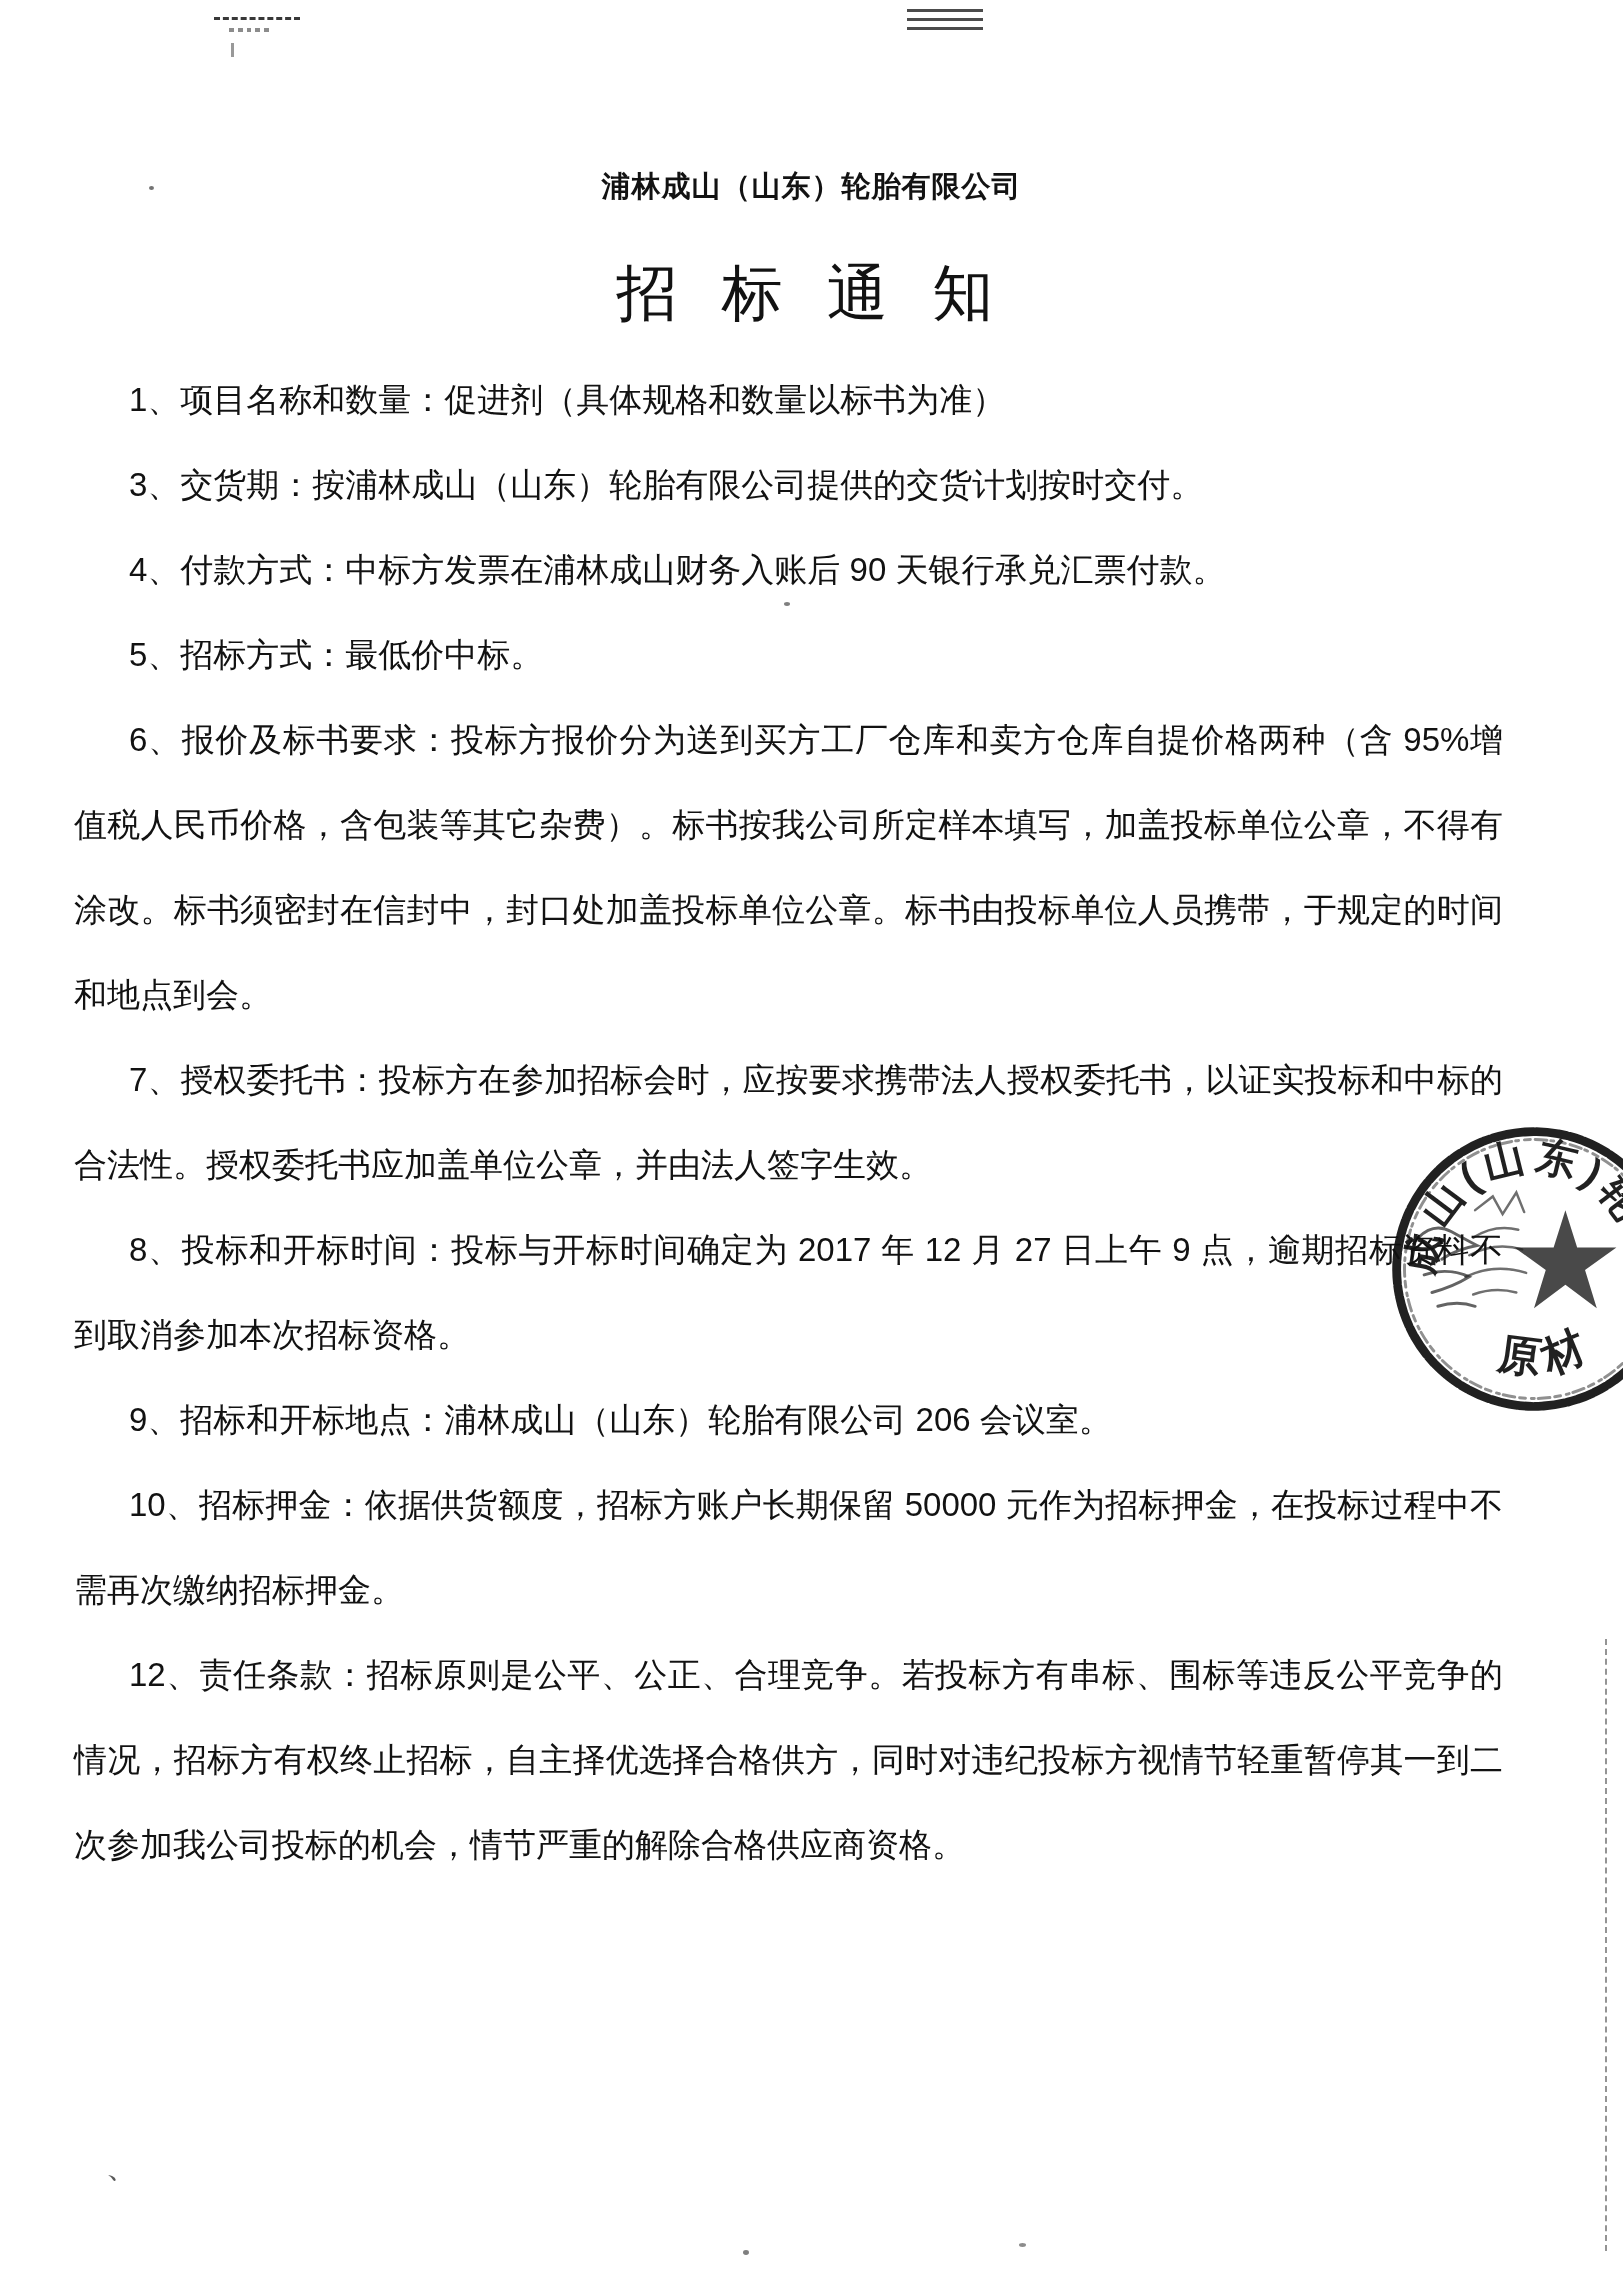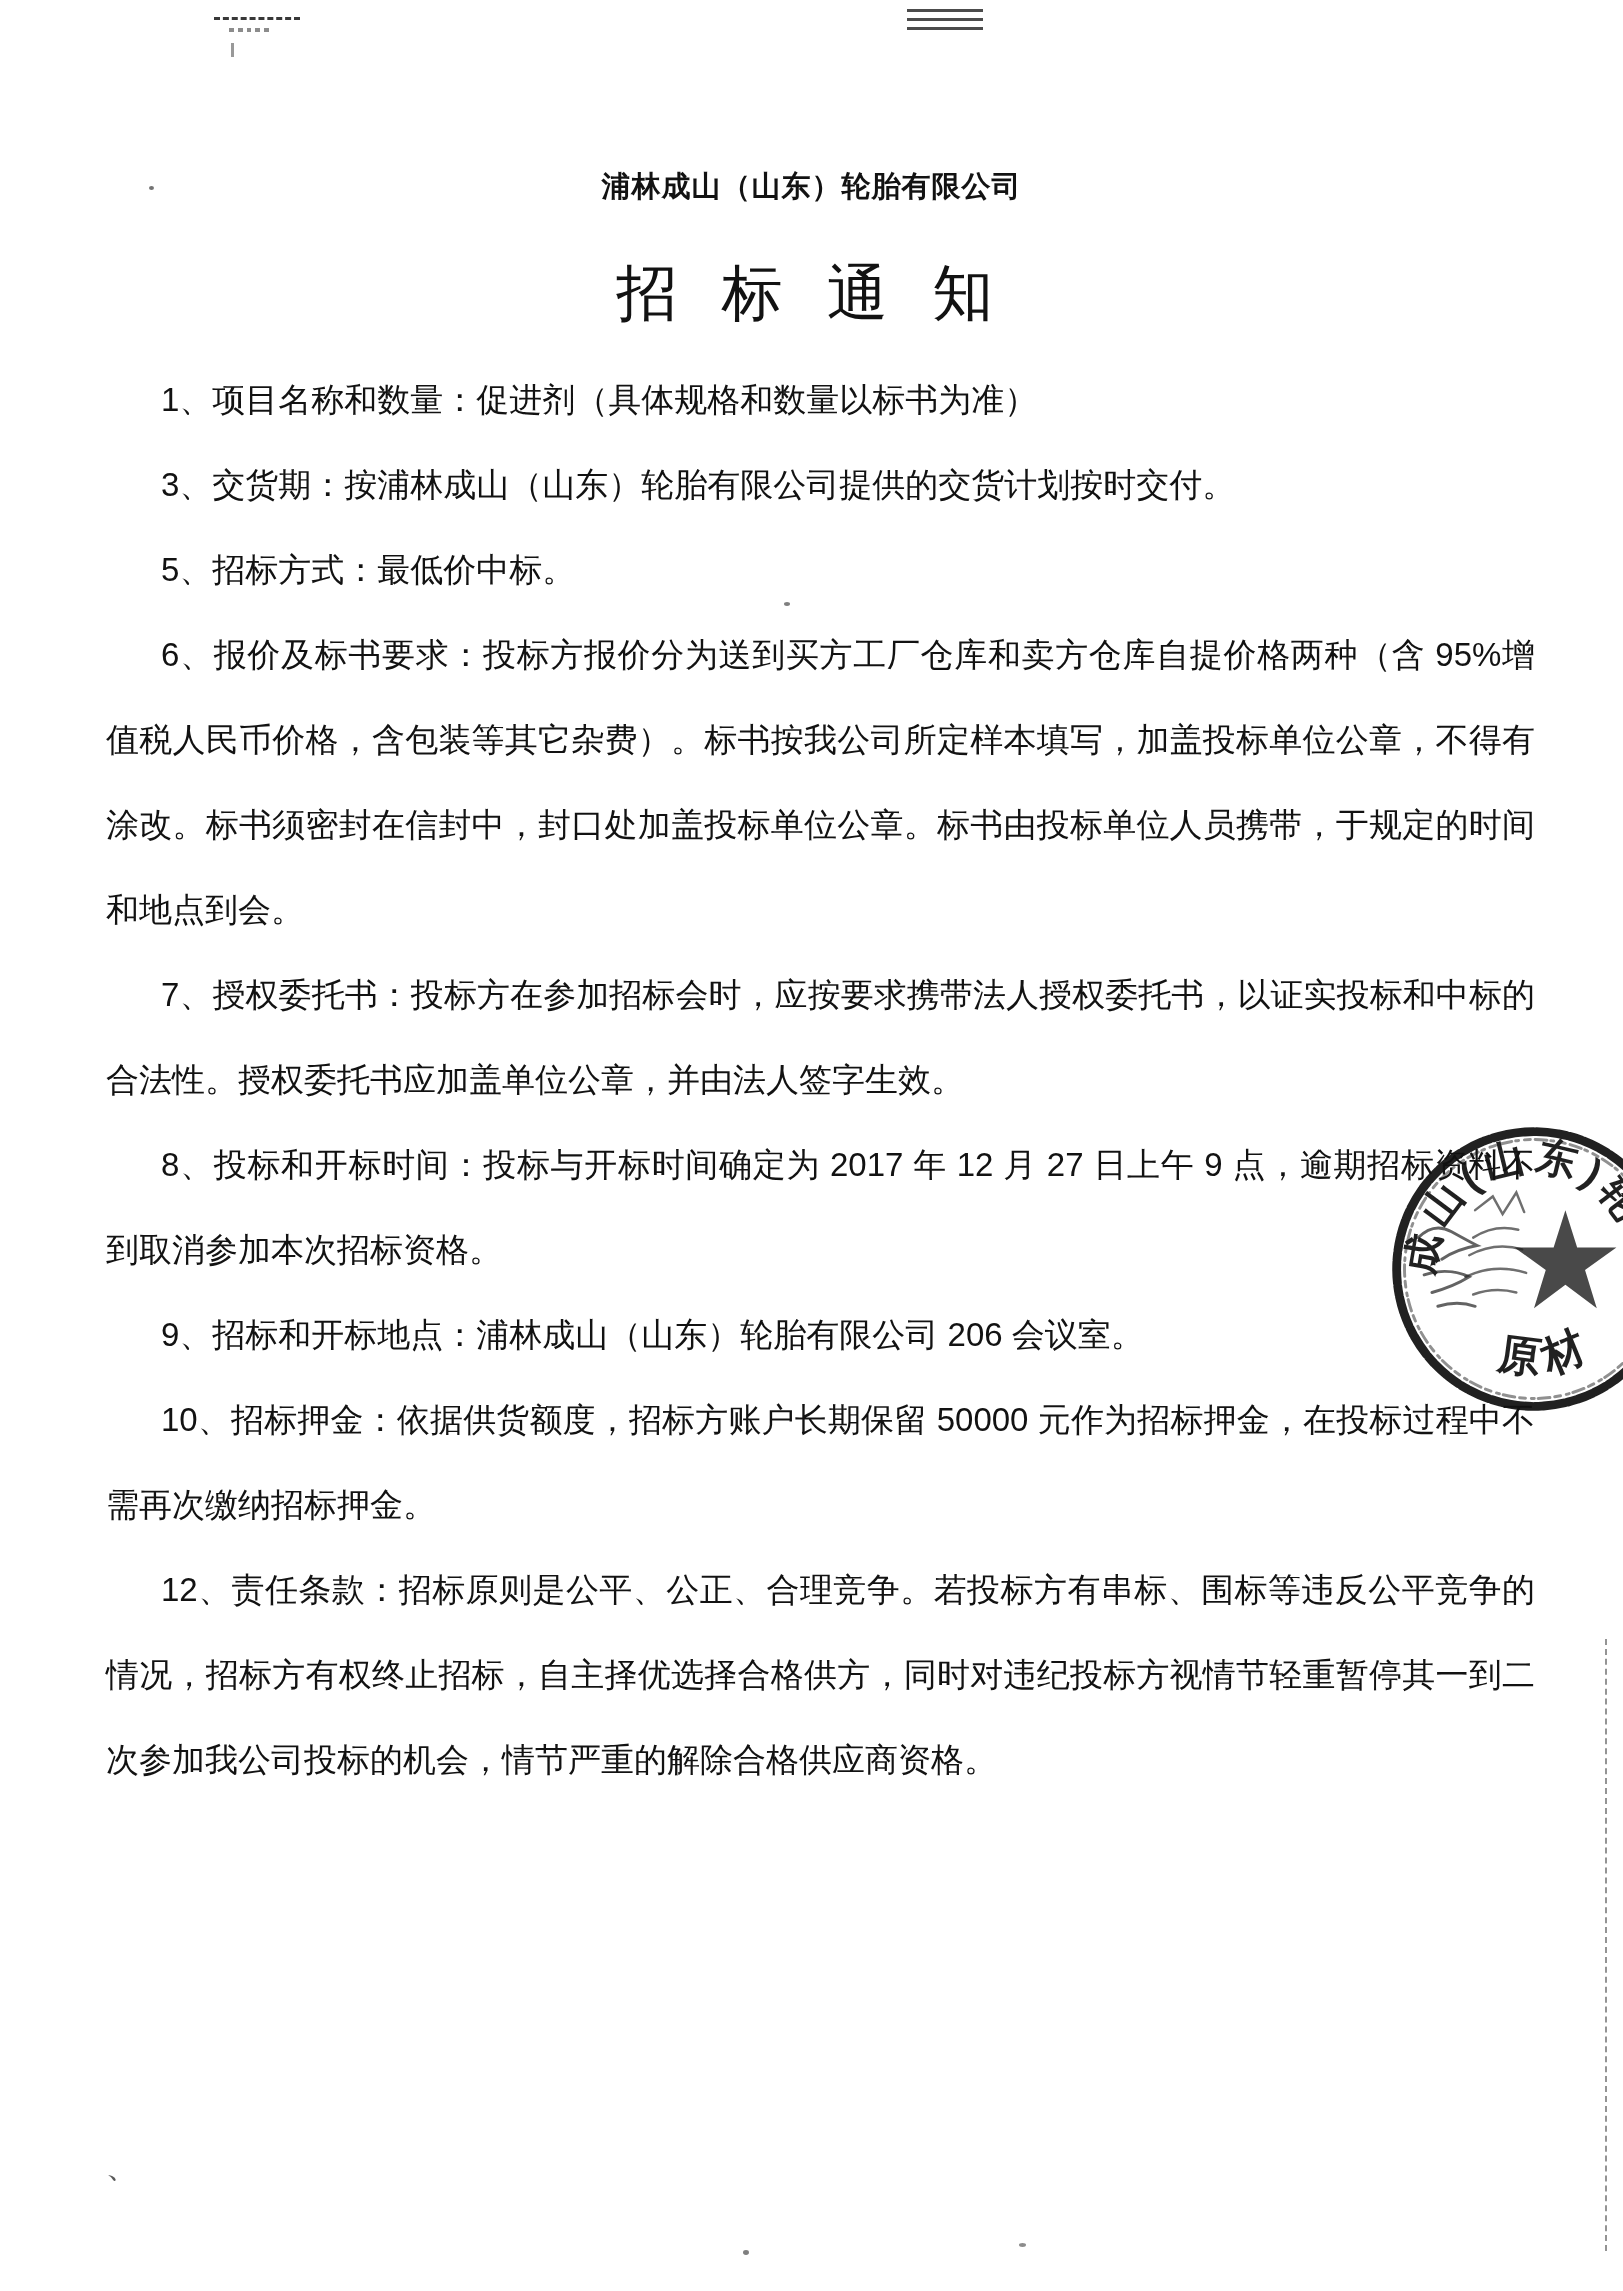--- a/index.html
+++ b/index.html
@@ -21,21 +21,21 @@
   .doc-title {
     position:absolute; top:253px; left:0; width:100%;
     text-align:center;
     font-size:61px; font-weight:normal;
     letter-spacing:13.7px;
     white-space:nowrap;
   }
   .doc-body {
     position:absolute; left:74px; top:357px; width:1429px;
     font-size:33px; line-height:85px;
-    text-align:justify; text-justify:inter-ideograph;margin-left:32px;
+    text-align:justify; text-justify:inter-ideograph;
   }
   .doc-body p { margin:0; text-indent:55px; }
   .doc-body .num-bold { font-weight:bold; }
 
   
   .stamp {
     position:absolute; left:1328px; top:1063px;
     width:412px; height:412px;
     z-index:3; opacity:0.93;
   }
@@ -67,20 +67,21 @@
   <div class="artifact smudge-b"></div>
   <div class="artifact dot-1"></div>
   <div class="artifact dot-2"></div>
 
   <div class="company-title">浦林成山（山东）轮胎有限公司</div>
   <div class="doc-title">招 标 通 知</div>
 
   <div class="doc-body">
     <p><span class="num">1、</span><span>项目名称和数量：促进剂（具体规格和数量以标书为准）</span></p>
     <p><span class="num">3、</span><span>交货期：按浦林成山（山东）轮胎有限公司提供的交货计划按时交付。</span></p>
+    <p><span class="num">4、</span><span>付款方式：中标方发票在浦林成山财务入账后 90 天银行承兑汇票付款。</span></p>
     <p><span class="num">5、</span><span>招标方式：最低价中标。</span></p>
     <p><span class="num">6、</span><span>报价及标书要求：投标方报价分为送到买方工厂仓库和卖方仓库自提价格两种（含 95%增值税人民币价格，含包装等其它杂费）。标书按我公司所定样本填写，加盖投标单位公章，不得有涂改。标书须密封在信封中，封口处加盖投标单位公章。标书由投标单位人员携带，于规定的时间和地点到会。</span></p>
     <p><span class="num">7、</span><span>授权委托书：投标方在参加招标会时，应按要求携带法人授权委托书，以证实投标和中标的合法性。授权委托书应加盖单位公章，并由法人签字生效。</span></p>
     <p><span class="num">8、</span><span>投标和开标时间：投标与开标时间确定为 2017 年 12 月 27 日上午 9 点，逾期招标资料不到取消参加本次招标资格。</span></p>
     <p><span class="num">9、</span><span>招标和开标地点：浦林成山（山东）轮胎有限公司 206 会议室。</span></p>
     <p><span class="num">10、</span><span>招标押金：依据供货额度，招标方账户长期保留 50000 元作为招标押金，在投标过程中不需再次缴纳招标押金。</span></p>
     <p><span class="num">12、</span><span>责任条款：招标原则是公平、公正、合理竞争。若投标方有串标、围标等违反公平竞争的情况，招标方有权终止招标，自主择优选择合格供方，同时对违纪投标方视情节轻重暂停其一到二次参加我公司投标的机会，情节严重的解除合格供应商资格。</span></p>
   </div>
 
   <svg class="stamp" viewBox="0 0 420 420" xmlns="http://www.w3.org/2000/svg">

